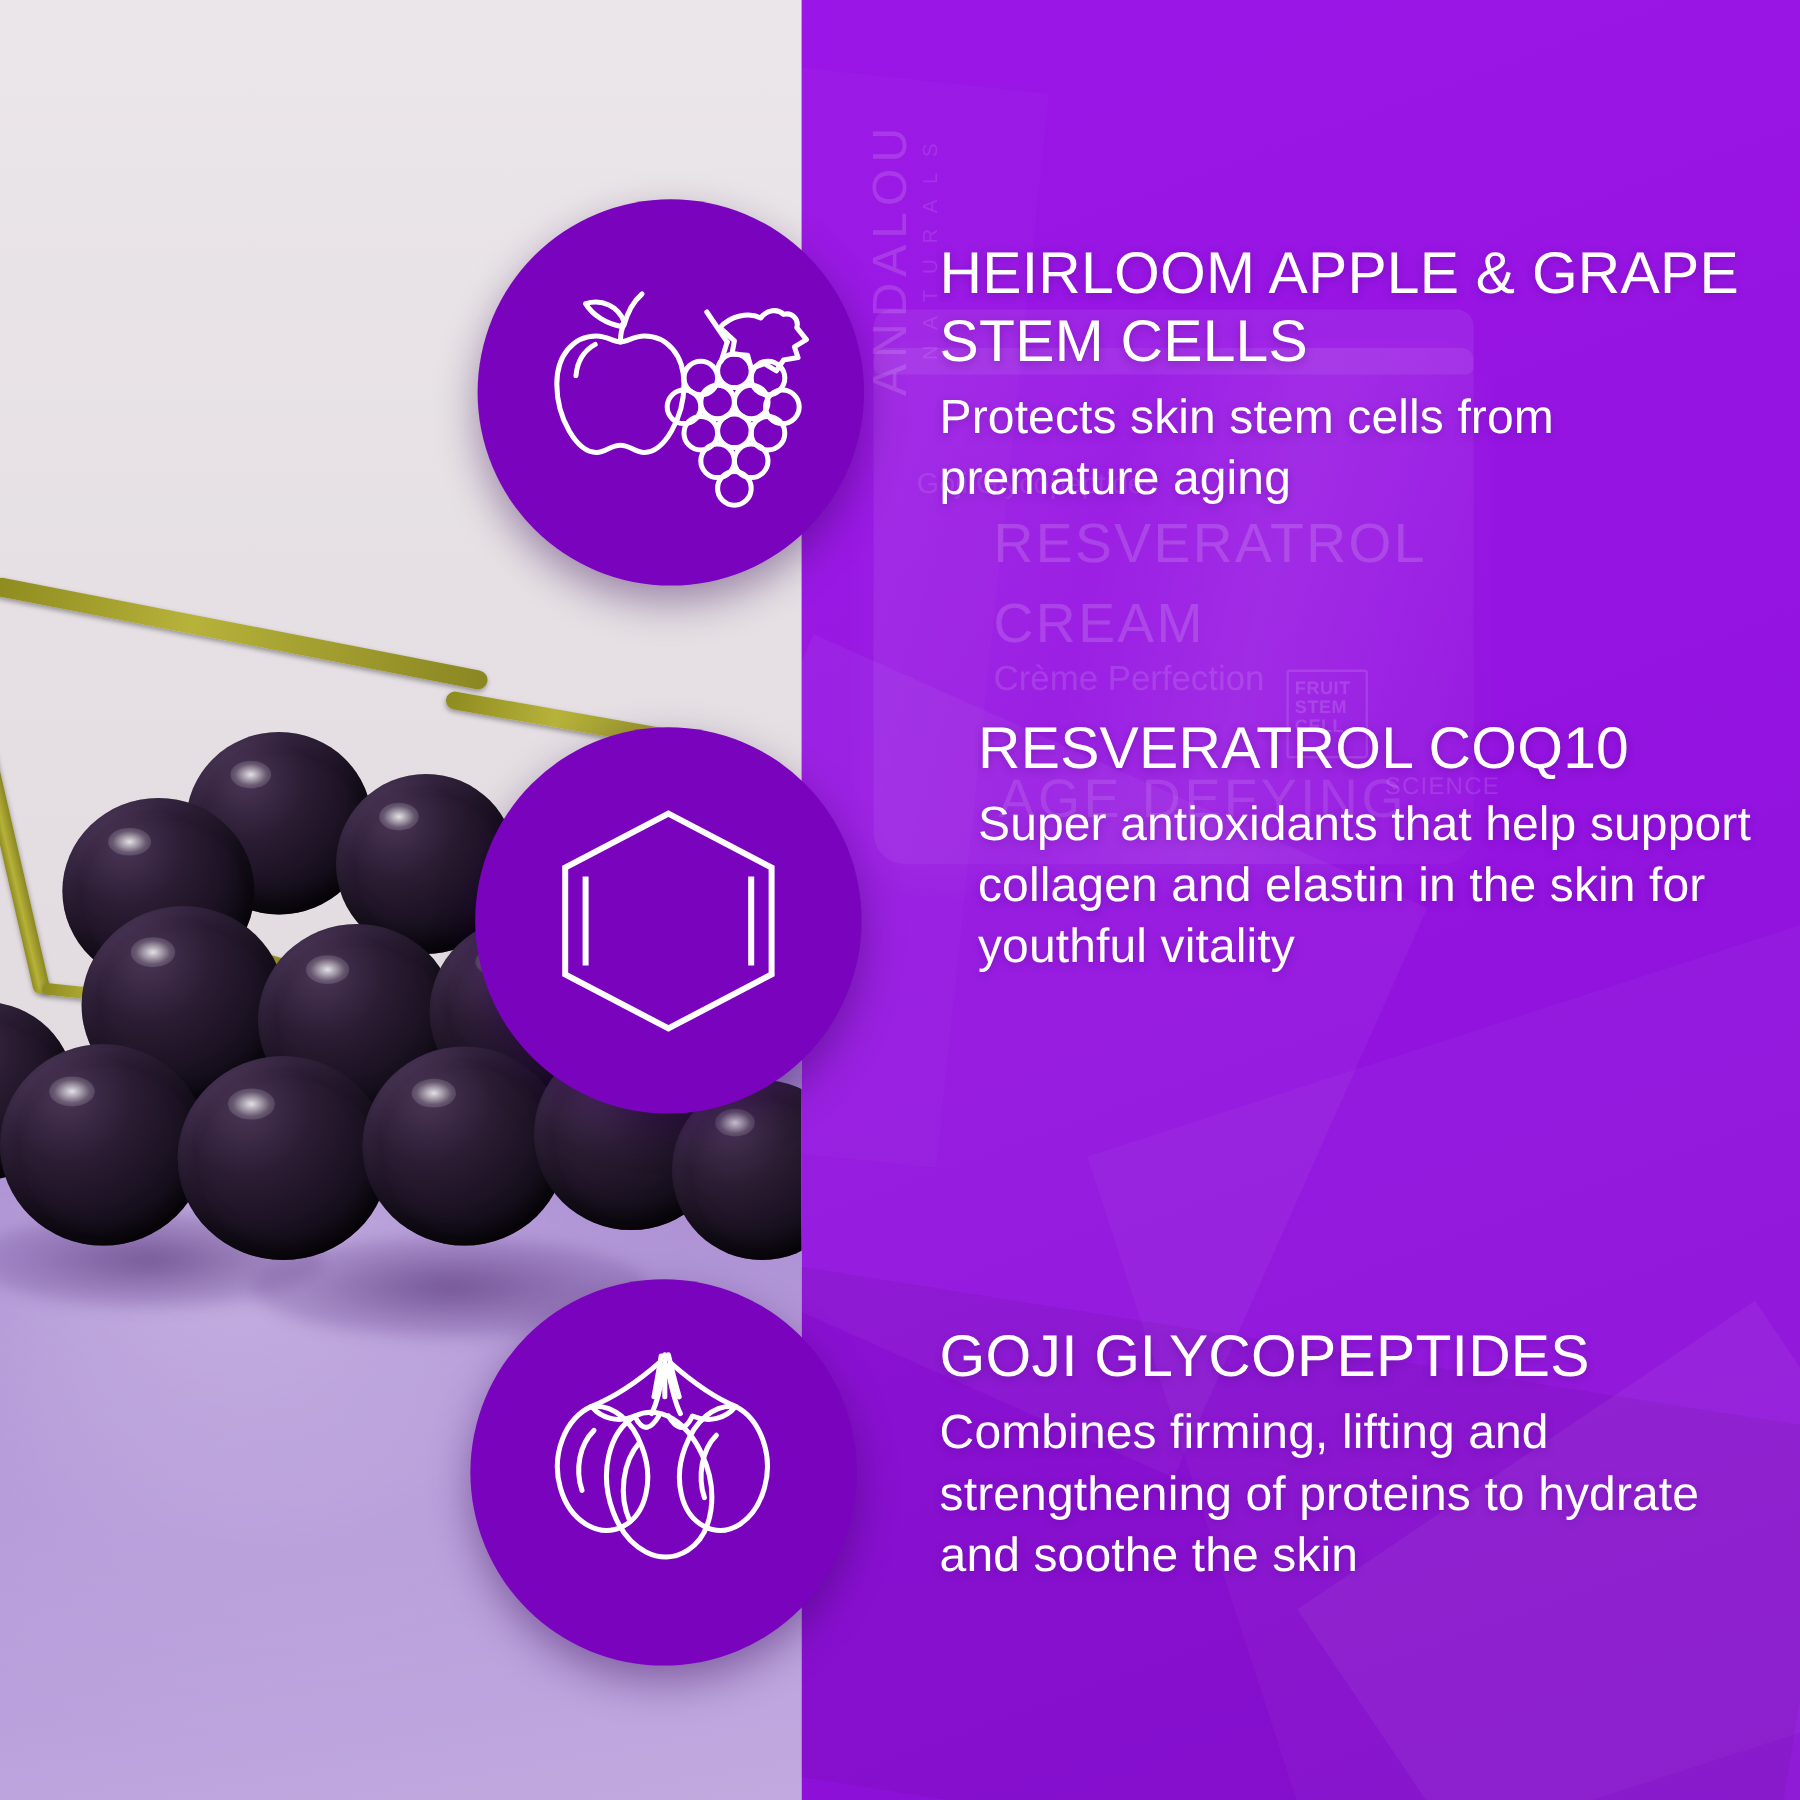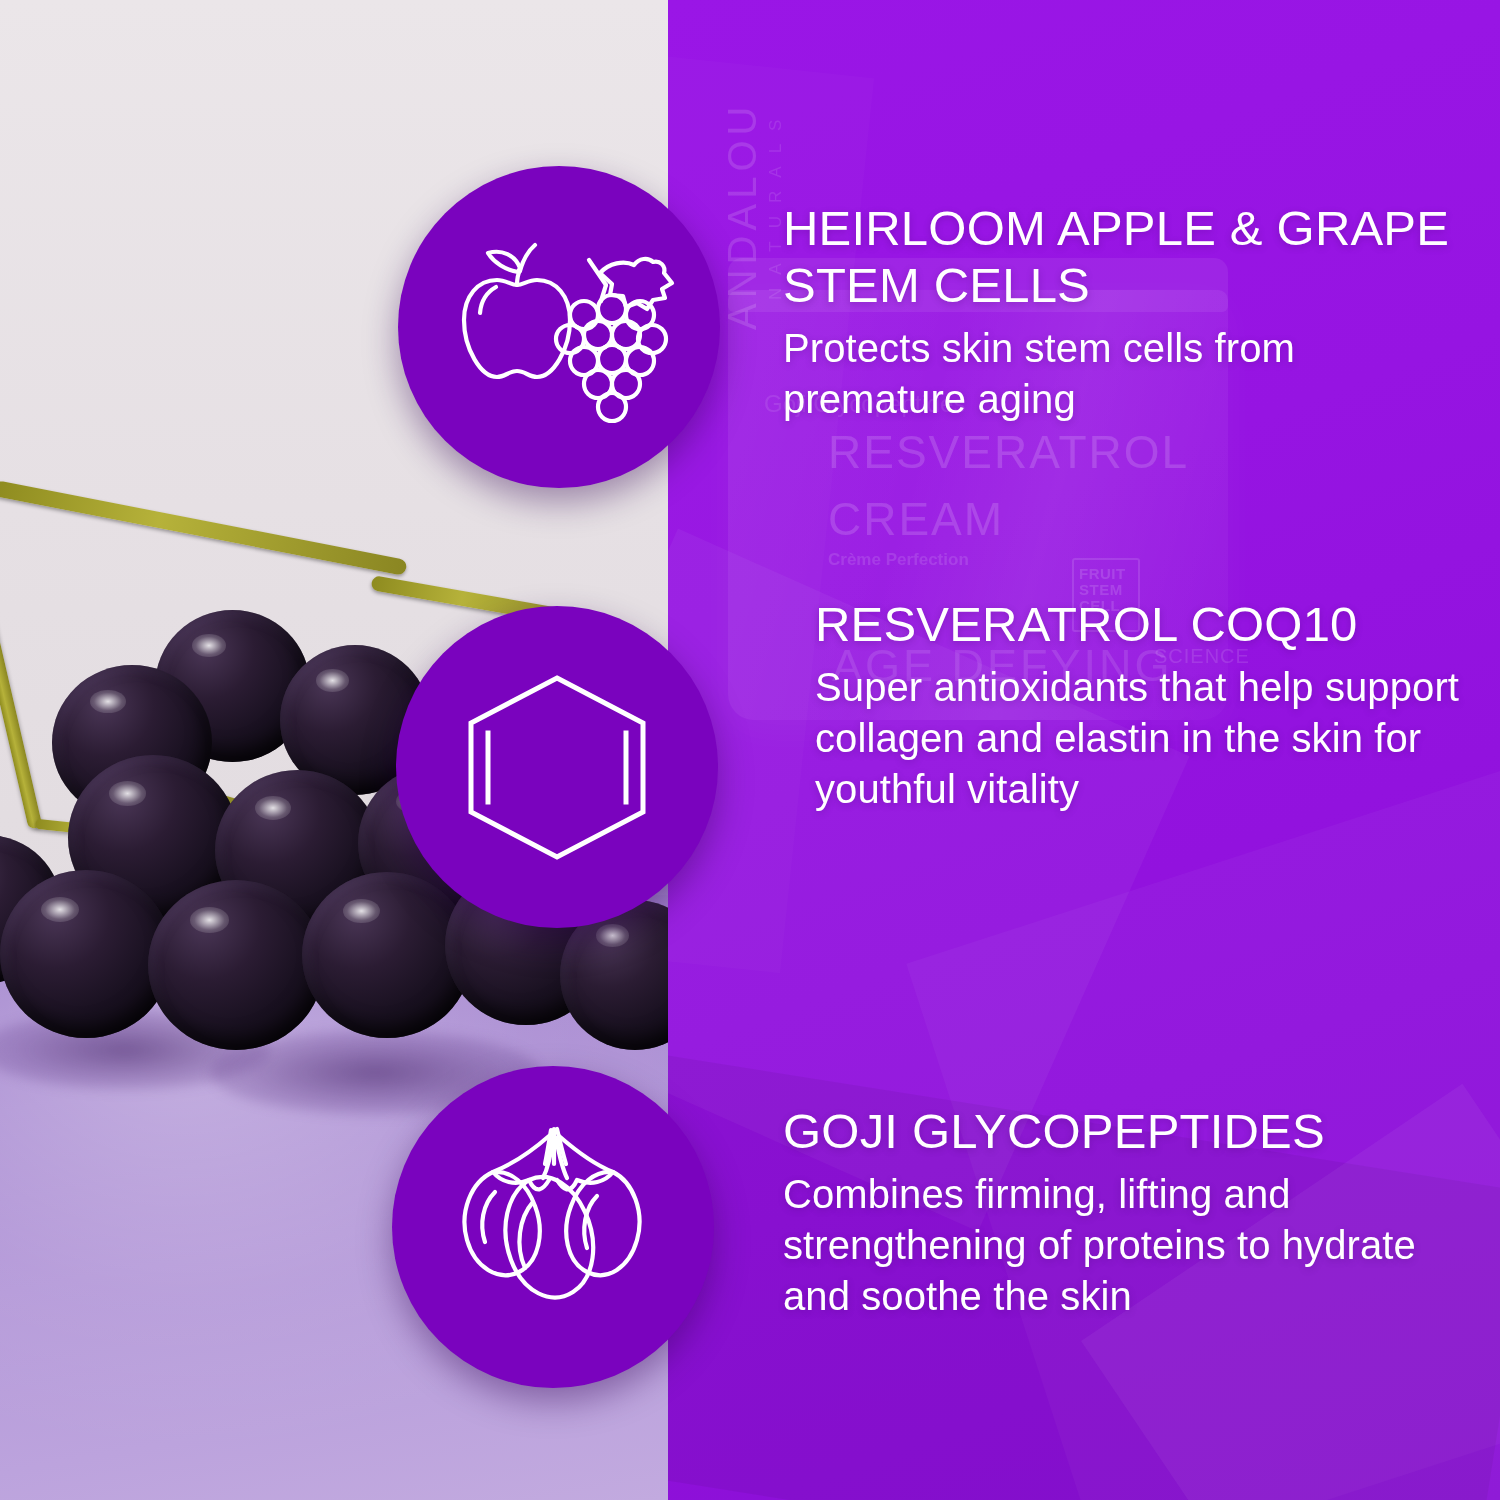--- a/index.html
+++ b/index.html
@@ -53,21 +53,21 @@
     background:linear-gradient(105deg, rgba(255,255,255,0.085) 0%, rgba(255,255,255,0.05) 38%, rgba(255,255,255,0.10) 62%, rgba(255,255,255,0.03) 100%);
     box-shadow:0 10px 40px rgba(255,255,255,0.04);}
   .ghost-cap{position:absolute;left:60px;top:258px;width:500px;height:54px;border-radius:14px 14px 6px 6px;
     background:rgba(255,255,255,0.07);}
   .ghost-brand{position:absolute;left:52px;top:330px;transform:rotate(-90deg);transform-origin:left top;
     color:rgba(255,255,255,0.14);font-size:40px;letter-spacing:5px;font-weight:300;white-space:nowrap;}
   .ghost-brand2{position:absolute;left:98px;top:300px;transform:rotate(-90deg);transform-origin:left top;
     color:rgba(255,255,255,0.11);font-size:17px;letter-spacing:13px;font-weight:300;white-space:nowrap;}
   .ghost-l1{position:absolute;left:160px;top:425px;color:rgba(255,255,255,0.155);font-size:46px;letter-spacing:2px;font-weight:300;}
   .ghost-l2{position:absolute;left:160px;top:492px;color:rgba(255,255,255,0.155);font-size:46px;letter-spacing:2px;font-weight:300;}
-  .ghost-l3{position:absolute;left:160px;top:550px;color:rgba(255,255,255,0.125);font-size:17px;font-weight:700;font-style:normal;}
+  .ghost-l3{position:absolute;left:160px;top:550px;color:rgba(255,255,255,0.125);font-size:29px;font-weight:400;font-style:normal;}
   .ghost-l4{position:absolute;left:164px;top:640px;color:rgba(255,255,255,0.115);font-size:45px;letter-spacing:3px;font-weight:300;}
   .ghost-l5{position:absolute;left:96px;top:390px;color:rgba(255,255,255,0.10);font-size:24px;font-weight:300;}
   .ghost-badge{position:absolute;left:404px;top:558px;width:68px;height:74px;
     border:2px solid rgba(255,255,255,0.12);border-radius:3px;
     color:rgba(255,255,255,0.14);font-size:15px;line-height:16px;padding:6px 0 0 5px;box-sizing:border-box;
     letter-spacing:0.5px;font-weight:600;}
   .ghost-sci{position:absolute;left:486px;top:645px;color:rgba(255,255,255,0.12);font-size:20px;letter-spacing:1px;text-align:right;}
 
   
   .block{position:absolute;left:115px;width:690px;}

